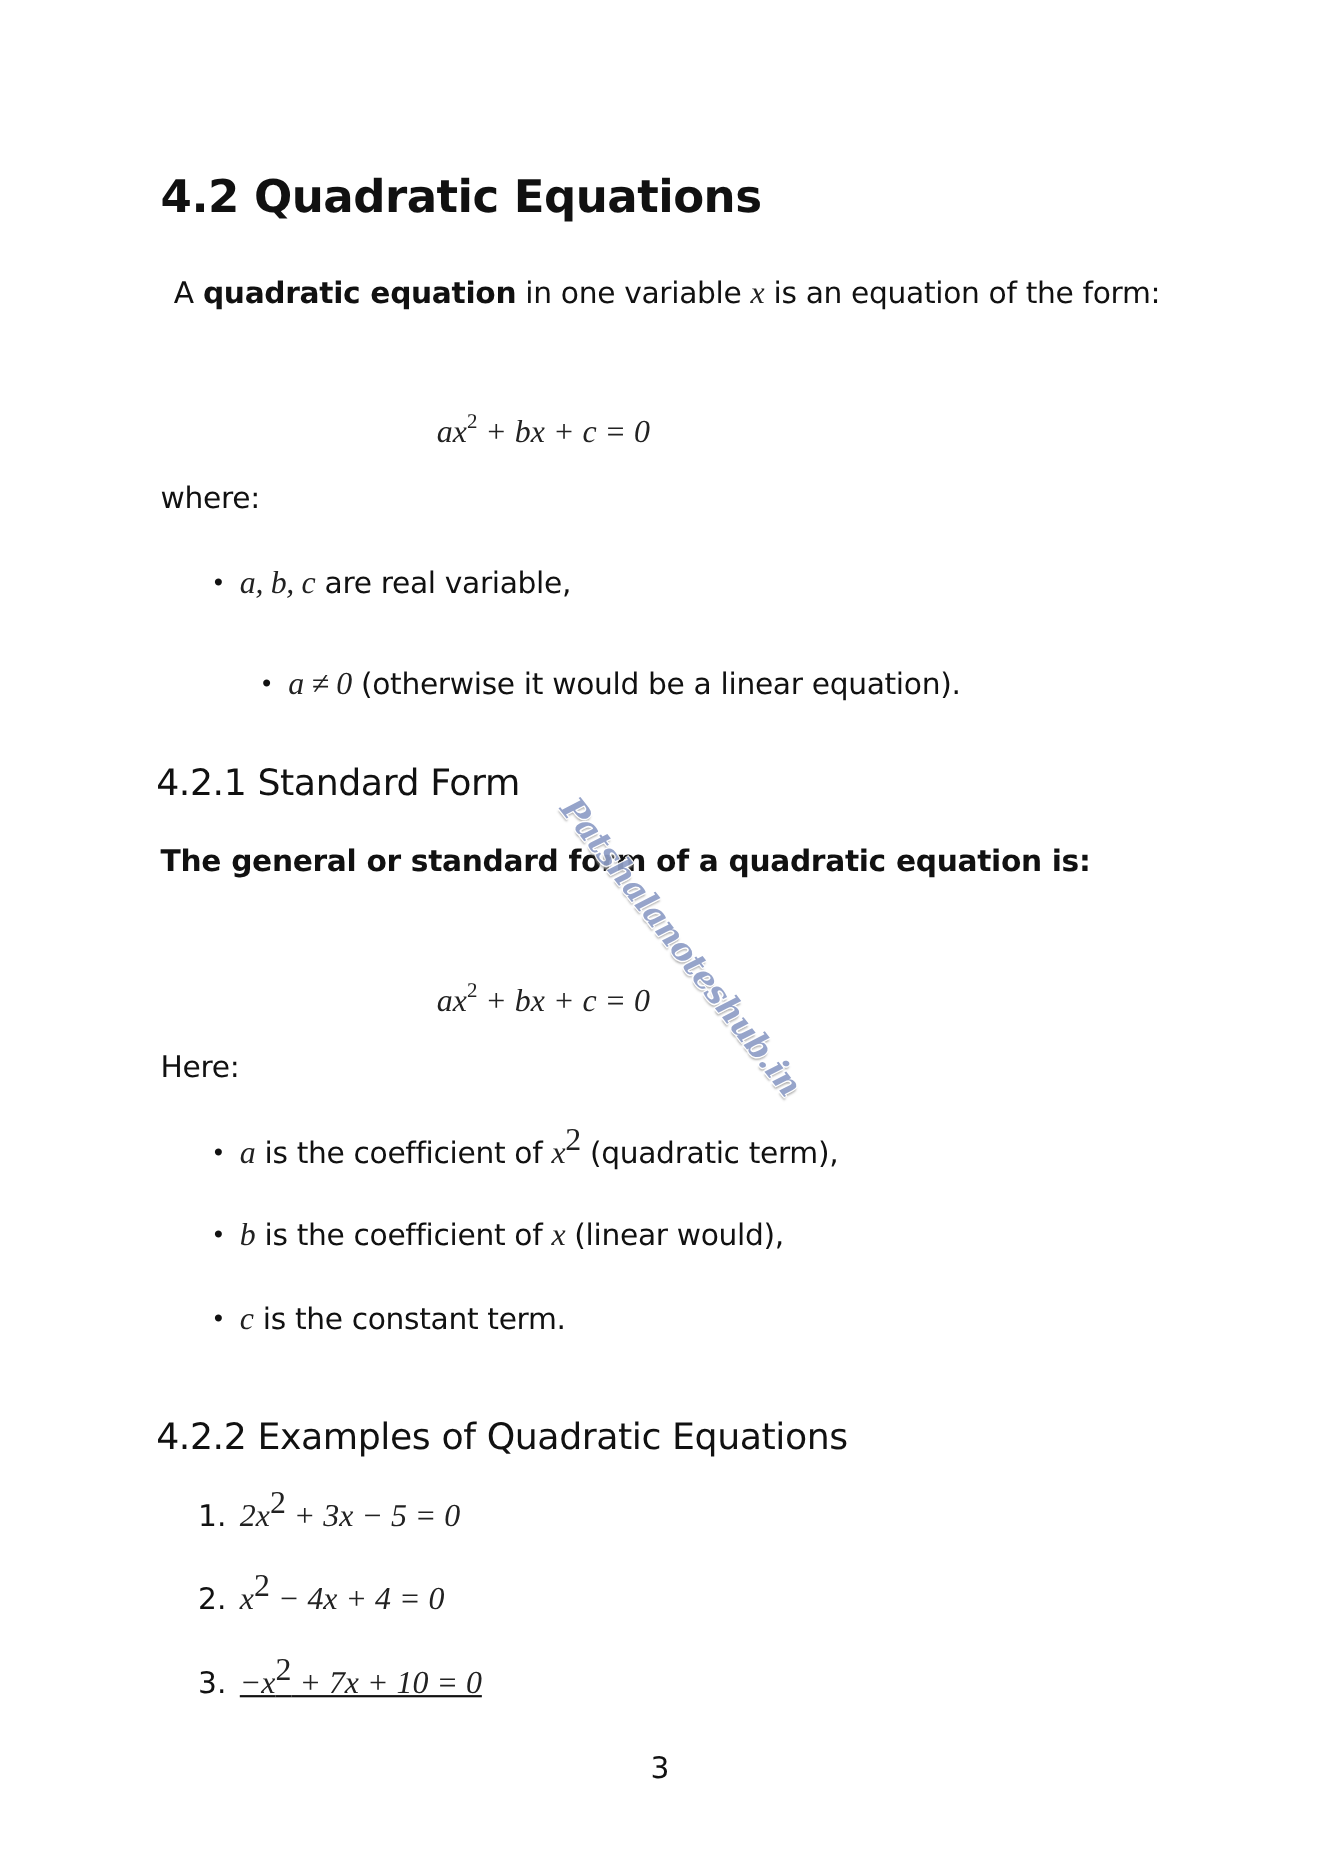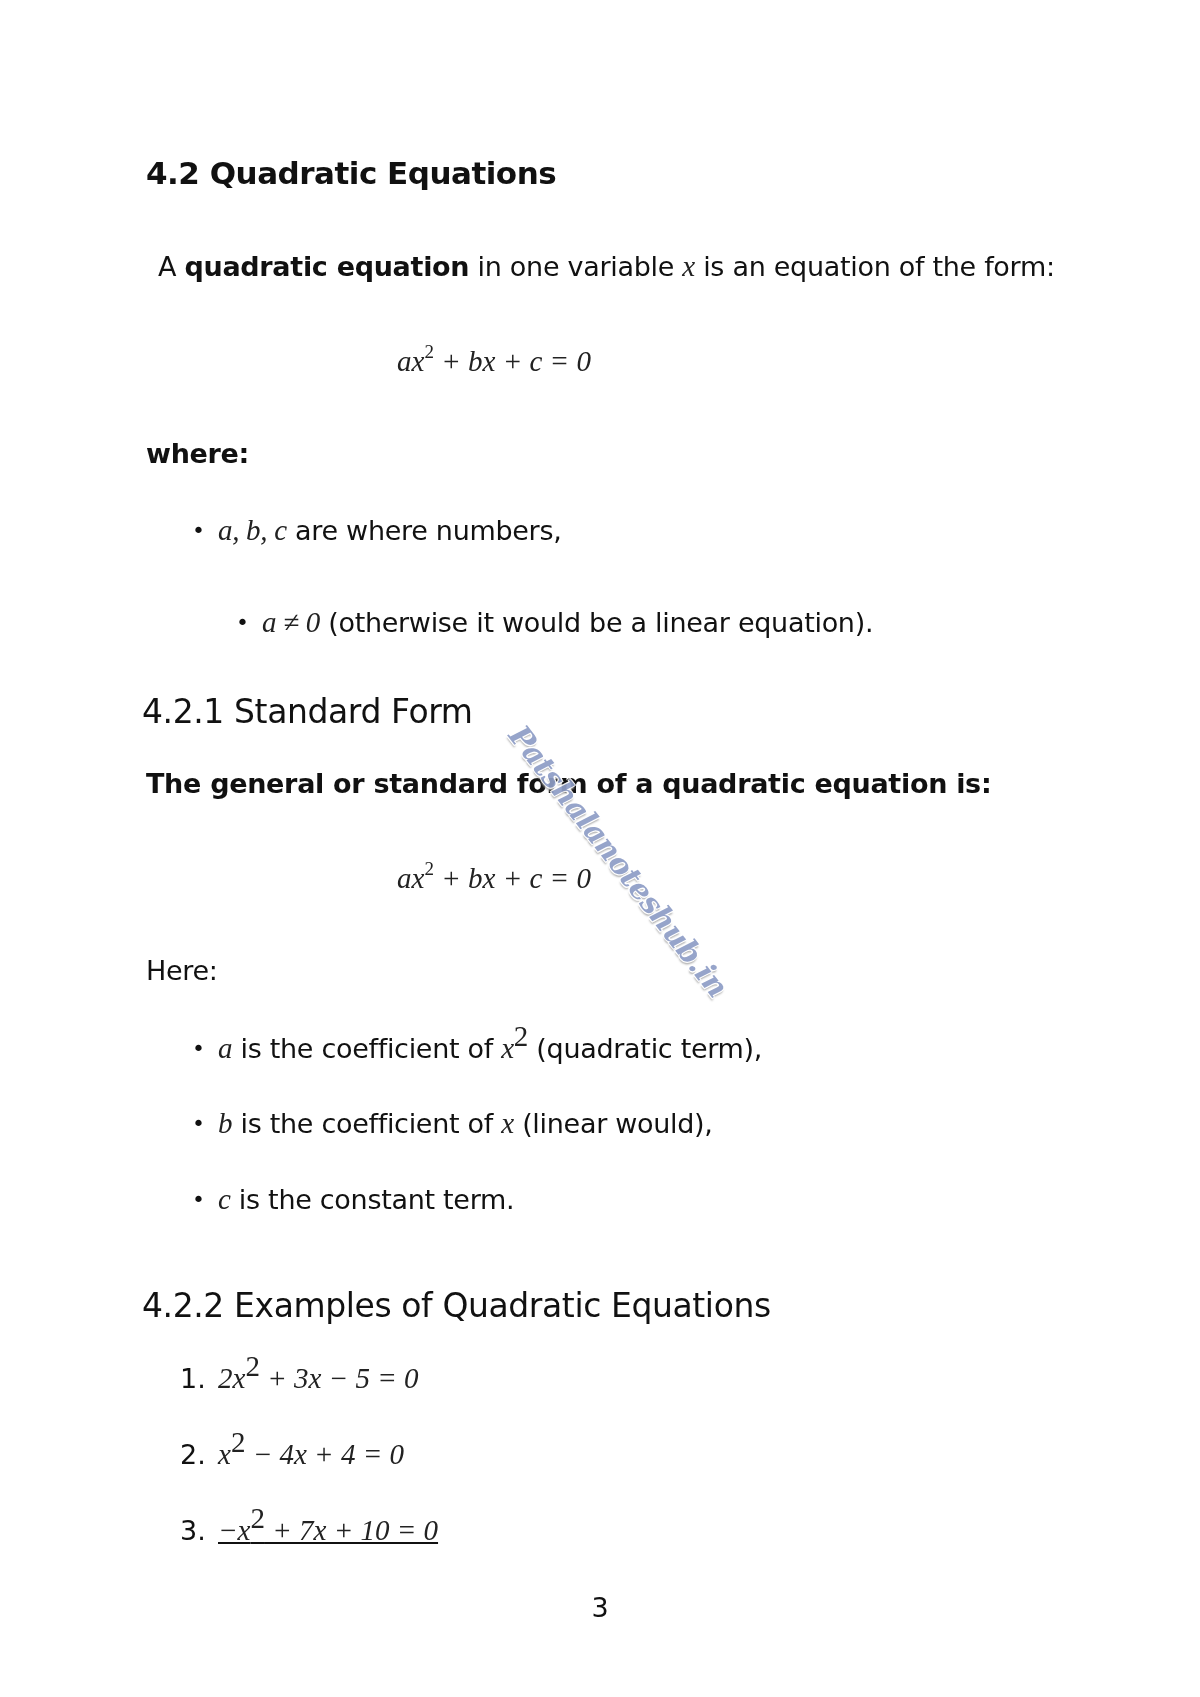--- a/index.html
+++ b/index.html
@@ -1,25 +1,25 @@
 <!DOCTYPE html>
 <html><head>
 <meta charset="utf-8">
 <style>
   html, body { margin: 0; padding: 0; background: #ffffff; }
   body { width: 1200px; height: 1697px; position: relative; overflow: hidden;
          font-family: "DejaVu Sans", "Liberation Sans", sans-serif; color: #111; }
   .abs { position: absolute; white-space: nowrap; }
-  .h1 { left: 146px; top: 155px; font-size: 31px; font-weight: bold; letter-spacing: -0.5px; }
+  .h1 { left: 146px; top: 155px; font-size: 41px; font-weight: bold; letter-spacing: -0.5px; }
   .h2 { left: 142px; font-size: 33px; font-weight: normal; letter-spacing: -0.4px; }
   .p { left: 146px; font-size: 27px; letter-spacing: -0.3px; }
   .p b { font-weight: bold; }
   .math { font-family: "Liberation Serif", "DejaVu Serif", serif; font-style: italic; font-size: 29px; color: #222; }
   .mrm { font-style: normal; }
-  .disp { left: 0; width: 988px; text-align: center; font-size: 29px; }
+  .disp { left: 0; width: 988px; text-align: center; font-size: 29px; margin-top: 32px; }
   .bullet-row { left: 192px; font-size: 27px; letter-spacing: -0.3px; }
   .dot { display: inline-block; width: 26px; font-size: 22px; vertical-align: 2px; }
   .li-row { left: 180px; font-size: 27px; }
   .li-num { display: inline-block; width: 38px; }
   sup { font-size: 19px; line-height: 0; position: relative; top: -2px; }
   .pagenum { left: 0; width: 1200px; text-align: center; top: 1592px; font-size: 27px; }
   .watermark { left: 458px; top: 830px; width: 300px; font-family: "DejaVu Serif", serif;
                font-style: italic; font-weight: bold; font-size: 30px; color: #8e9dc6;
                transform: rotate(52deg); transform-origin: center center;
                text-shadow: 1px 1px 0 #fff, -1px -1px 0 #fff, 1px -1px 0 #fff, -1px 1px 0 #fff, 2px 2px 2px #aaa;
@@ -31,24 +31,24 @@
 <div class="abs h1">4.2 Quadratic Equations</div>
 
 <div class="abs p" style="top:250px;margin-left:12px;">
   <span>A </span><b>quadratic equation</b><span> in one variable </span><span class="math">x</span><span> is an equation of the form:</span>
 </div>
 
 <div class="abs disp math" style="top:345px;">
   <span>ax</span><sup class="mrm">2</sup><span> + bx + c = 0</span>
 </div>
 
-<div class="abs p" style="top:438px;font-weight:bold;">where:</div>
+<div class="abs p" style="top:438px;">where:</div>
 
 <div class="abs bullet-row" style="top:514px;">
-  <span class="dot">•</span><span class="math">a, b, c</span><span> are where numbers,</span>
+  <span class="dot">•</span><span class="math">a, b, c</span><span> are real variable,</span>
 </div>
 <div class="abs bullet-row" style="top:606px;margin-left:44px;">
   <span class="dot">•</span><span class="math">a ≠ 0</span><span> (otherwise it would be a linear equation).</span>
 </div>
 
 <div class="abs h2" style="top:692px;">4.2.1 Standard Form</div>
 
 <div class="abs p" style="top:768px;font-weight:bold;">The general or standard form of a quadratic equation is:</div>
 
 <div class="abs disp math" style="top:862px;">

